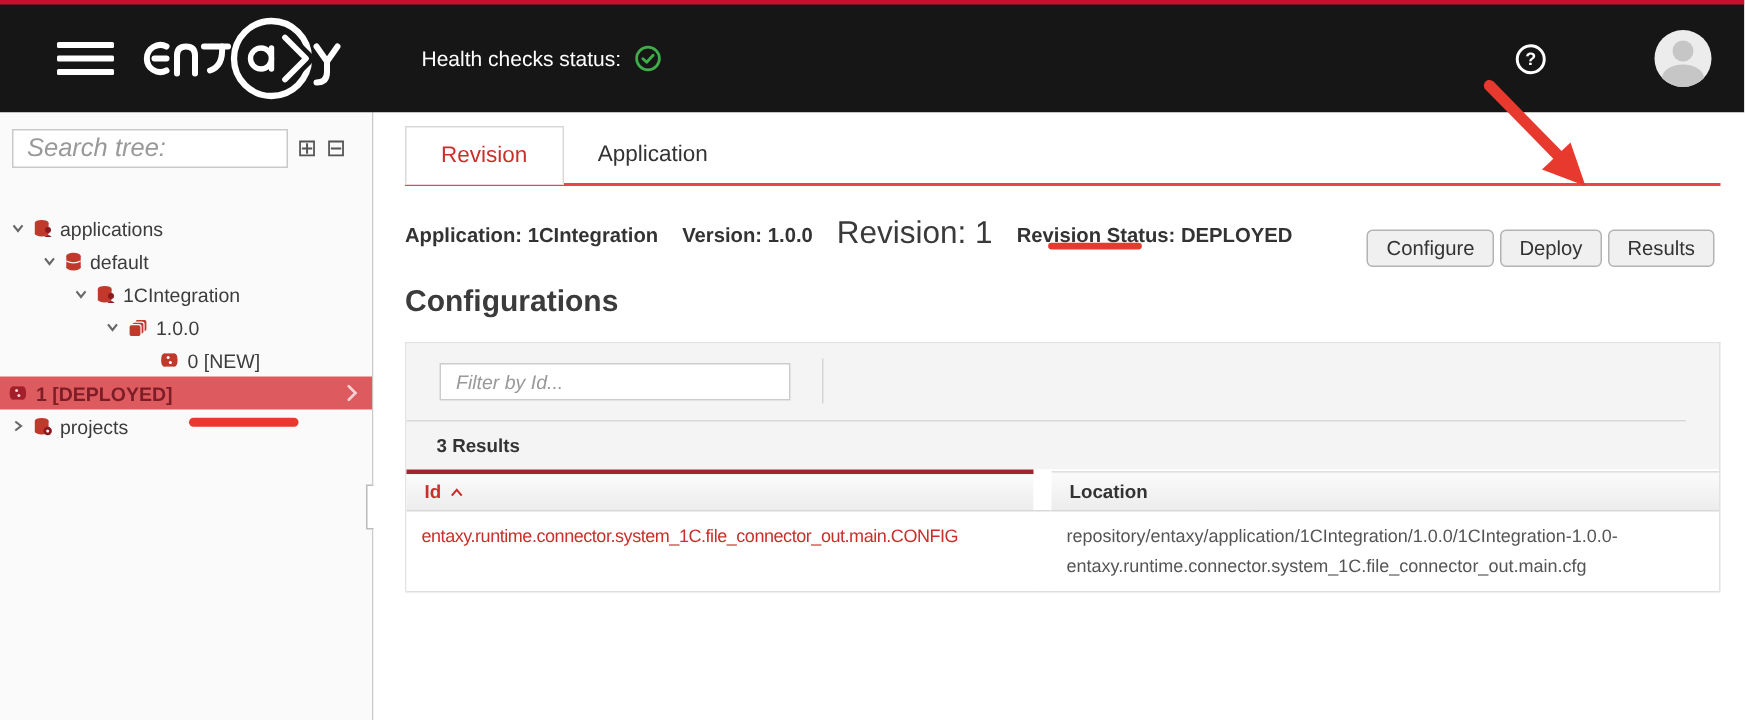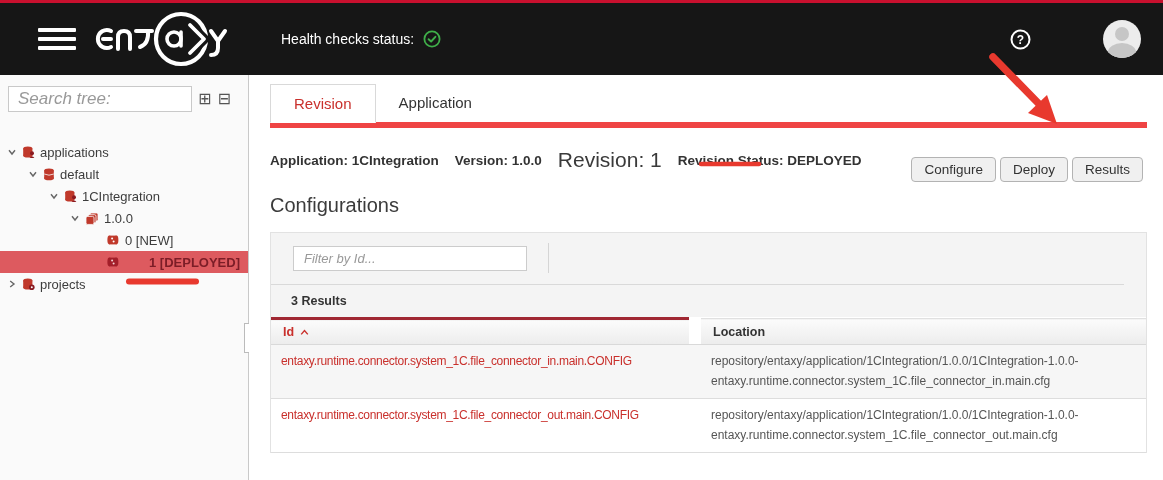--- a/index.html
+++ b/index.html
@@ -33,32 +33,32 @@
   .tlabel { white-space:nowrap; }
   .tree-row.selected { background:#dd5a5f; color:#7c1d27; font-weight:bold; }
   .tree-row.selected .tlabel { color:#7c1d27; }
   .row-chev { margin-left:auto; margin-right:9px; display:inline-flex; }
 
   .splitter { width:1px; background:#c9c9c9; position:relative; }
   .split-handle { position:absolute; left:-4px; top:248px; width:9px; height:30px; background:#fff; border:1px solid #bbb; cursor:col-resize; }
 
   
   .content { flex:1; background:#fff; padding:9px 16px 0 21px; position:relative; }
-  .tabbar { display:flex; border-bottom:6px solid #ef4444; }
+  .tabbar { display:flex; border-bottom:2px solid #ef4444; }
   .tab { padding:10px 23px; font-size:15px; color:#333; cursor:pointer; }
   .tab.active { color:#c9302c; background:#fff; border:1px solid #d9d9d9; border-bottom:1px solid #fff; margin-bottom:-1px; }
 
   .below { position:relative; }
   .actions { position:absolute; top:9px; right:4px; display:flex; gap:4px; }
   .actions button { font-family:"Liberation Sans", sans-serif; font-size:13.5px; color:#333; background:#f0f0f0; border:1px solid #b3b3b3; border-radius:4px; padding:4px 12px; cursor:pointer; }
 
   .info-row { margin-top:20px; display:flex; align-items:center; gap:16px; font-size:13.5px; font-weight:bold; color:#333; white-space:nowrap; }
   .info-big { font-size:21px; font-weight:normal; color:#3a3a3a;text-align:center; }
 
-  h2.cfg-title { margin-top:22px; font-size:20px; font-weight:normal; color:#3b3b3b; }
+  h2.cfg-title { margin-top:22px; font-size:20px; font-weight:bold; color:#3b3b3b; }
 
   .panel { margin-top:15px; border:1px solid #e2e2e2; border-bottom:none; background:#fff; }
   .panel-top { background:#f4f4f4; }
   .filter-row { display:flex; align-items:center; padding:10px 0 11px 22px; }
   .filter-row input { width:234px; height:25px; border:1px solid #ccc; background:#fff; padding:0 10px; font-size:13px; font-family:"Liberation Sans", sans-serif; color:#c2410c; }
   .filter-row input::placeholder { color:#999; font-style:italic; }
   .vdiv { width:1px; height:30px; background:#d5d5d5; margin-left:21px; }
   .hrline { border-top:1px solid #d9d9d9; margin-right:22px; }
   .results { padding:9px 0 9px 20px; font-size:12.5px; font-weight:bold; color:#333; }
 
@@ -214,21 +214,21 @@
                 <ellipse cx="3.4" cy="6" rx="2" ry="4.4" fill="#c0392b"></ellipse>
                 <rect x="3.4" y="1.6" width="7" height="8.8" fill="#c0392b"></rect>
                 <ellipse cx="10.4" cy="6" rx="2" ry="4.4" fill="#c0392b"></ellipse>
                 <circle cx="6.1" cy="4.4" r="1" fill="#fff"></circle>
                 <circle cx="7.6" cy="7.6" r="1" fill="#fff"></circle>
               </svg>
           </span>
           <span class="tlabel">0 [NEW]</span>
         </div>
 
-        <div class="tree-row selected" style="padding-left:101px;gap:24px;">
+        <div class="tree-row selected" style="">
           <span class="tico">
             <svg width="14" height="12" viewBox="0 0 14 12">
                 <ellipse cx="3.4" cy="6" rx="2" ry="4.4" fill="#a31f2a"></ellipse>
                 <rect x="3.4" y="1.6" width="7" height="8.8" fill="#a31f2a"></rect>
                 <ellipse cx="10.4" cy="6" rx="2" ry="4.4" fill="#a31f2a"></ellipse>
                 <circle cx="6.1" cy="4.4" r="1" fill="#f3d1d3"></circle>
                 <circle cx="7.6" cy="7.6" r="1" fill="#f3d1d3"></circle>
               </svg>
           </span>
           <span class="tlabel">1 [DEPLOYED]</span>
@@ -315,25 +315,20 @@
                 <th class="c-id">
                   <span>Id</span><span class="sort-ic"><svg width="9" height="7" viewBox="0 0 9 7">
                         <polyline points="1.2,5.4 4.5,1.6 7.8,5.4" fill="none" stroke="#c9302c" stroke-width="1.4"></polyline>
                       </svg></span>
                 </th>
                 <th class="c-gap"></th>
                 <th class="c-loc">Location</th>
               </tr>
             </thead>
             <tbody>
-              <tr class="alt">
-                <td class="c-id">entaxy.runtime.connector.system_1C.file_connector_in.main.CONFIG</td>
-                <td class="c-gap"></td>
-                <td class="c-loc">repository/entaxy/application/1CIntegration/1.0.0/1CIntegration-1.0.0-entaxy.runtime.connector.system_1C.file_connector_in.main.cfg</td>
-              </tr>
               <tr>
                 <td class="c-id">entaxy.runtime.connector.system_1C.file_connector_out.main.CONFIG</td>
                 <td class="c-gap"></td>
                 <td class="c-loc">repository/entaxy/application/1CIntegration/1.0.0/1CIntegration-1.0.0-entaxy.runtime.connector.system_1C.file_connector_out.main.cfg</td>
               </tr>
             </tbody>
           </table>
         </div>
       </div>
     </section>

